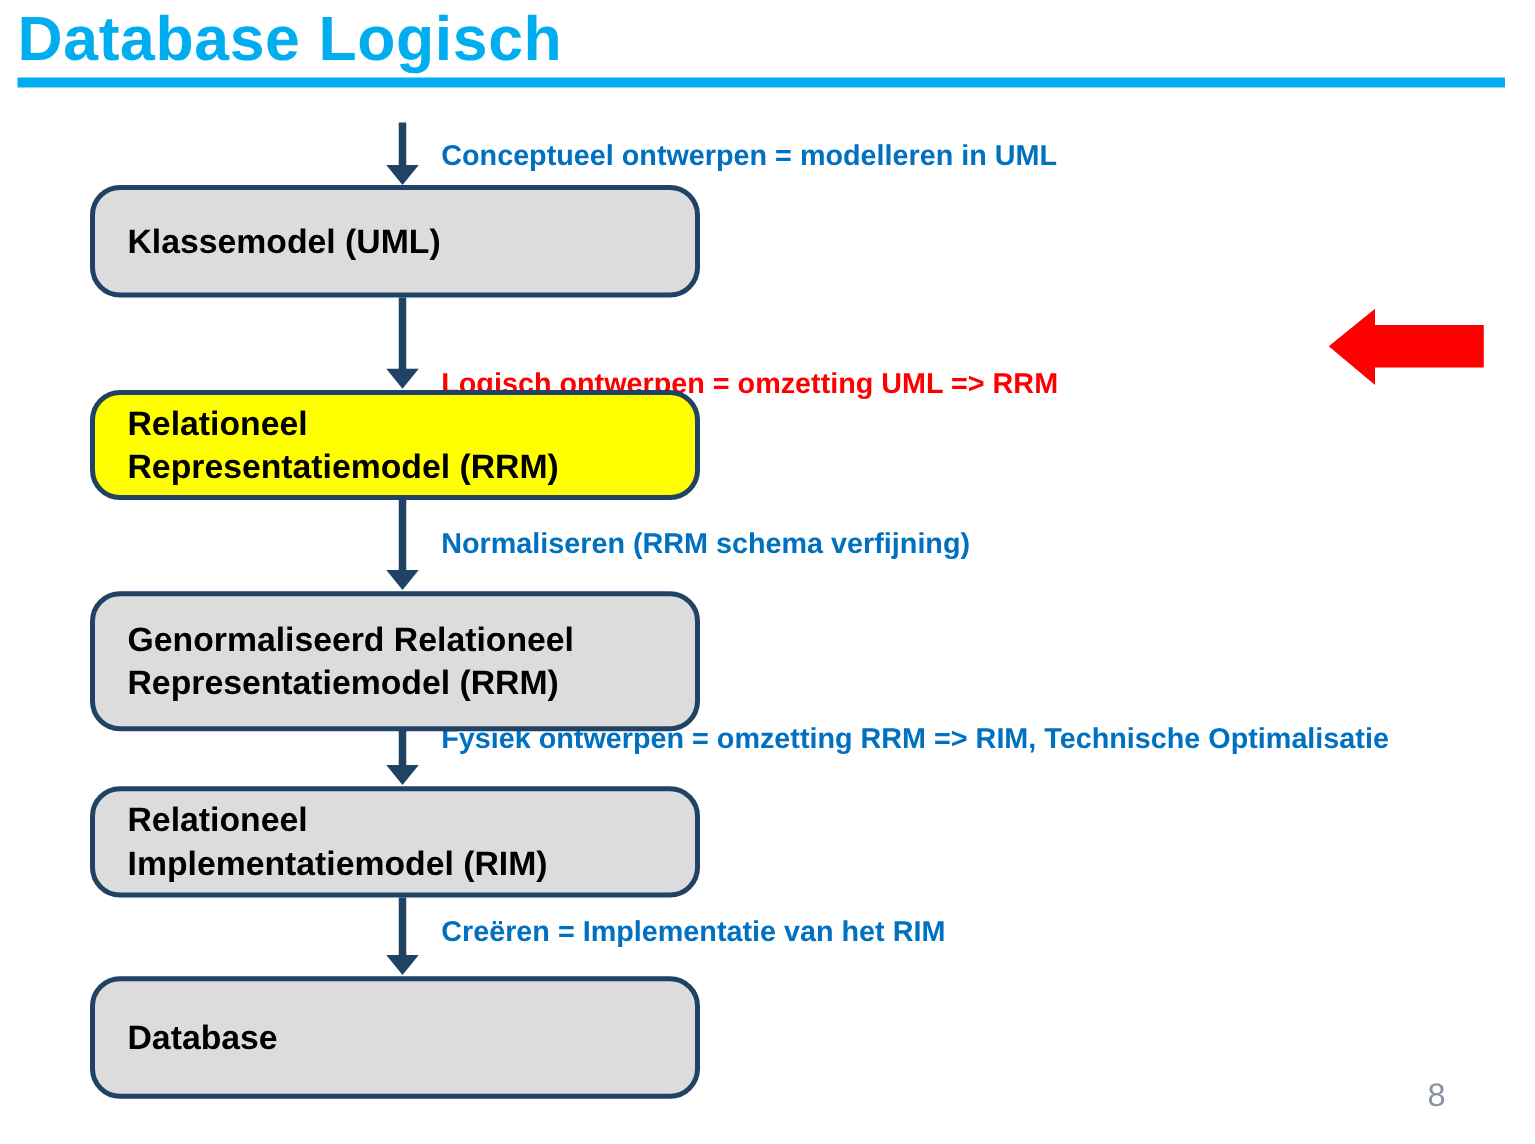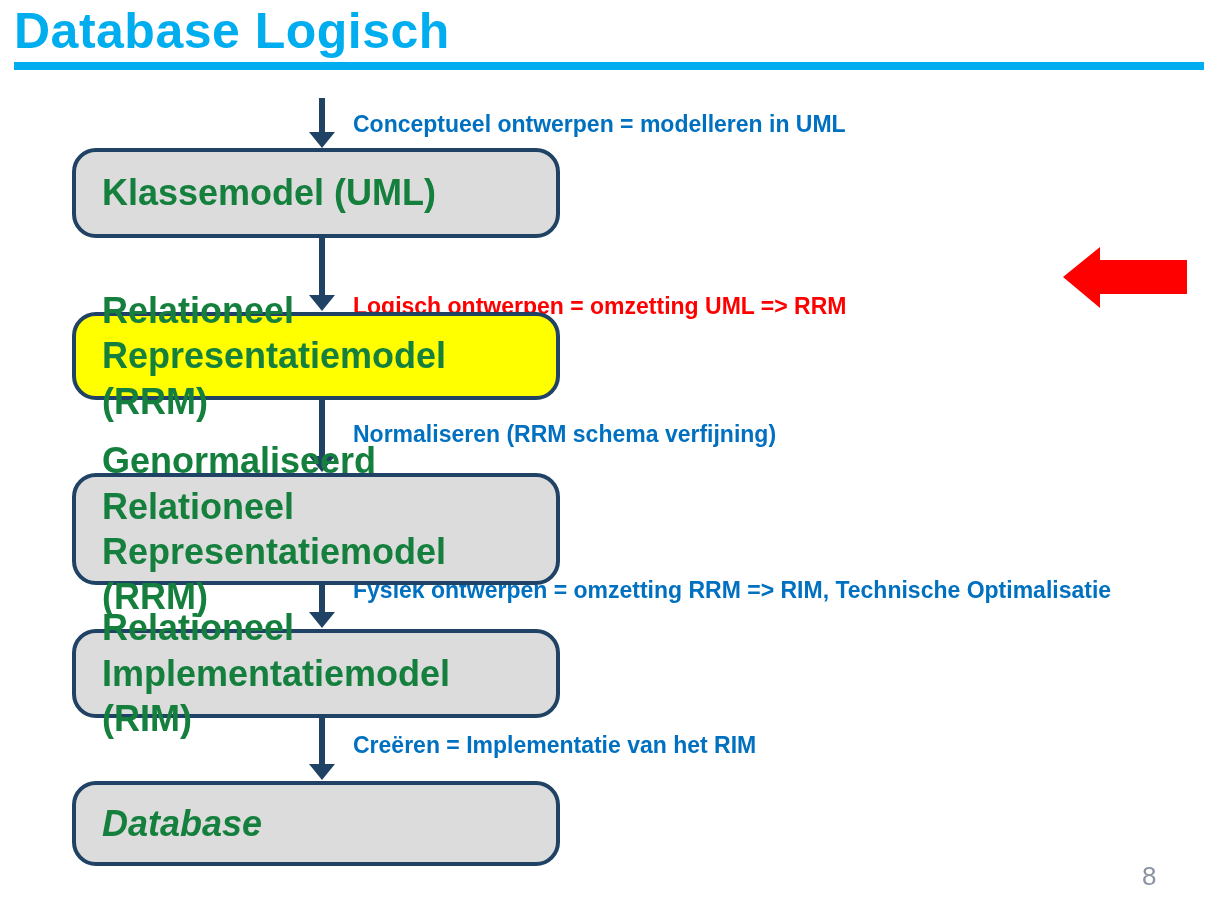--- a/index.html
+++ b/index.html
@@ -80,31 +80,31 @@
     background: #DCDCDC;
     border: 4px solid #1F4265;
     border-radius: 24px;
     display: flex;
     align-items: center;
     padding-left: 26px;
     padding-right: 10px;
   }
   .flow-box.highlight { background: #FFFF00; }
   .flow-box .box-text {
-    color: #15803d;
-    font-size: 36px;
+    color: #000000;
+    font-size: 27px;
     font-weight: bold;
     line-height: 1.26;
     white-space: pre-line;
   }
   .b1 { top: 148px; height: 90px; }
   .b2 { top: 312px; height: 88px; }
   .b3 { top: 473px; height: 112px; }
   .b4 { top: 629px; height: 89px; }
-  .b5 { top: 781px; height: 85px; font-style: italic; }
+  .b5 { top: 781px; height: 98px; }
 
   
   .pointer { position: absolute; left: 1063px; top: 247px; width: 124px; height: 61px; }
   .pointer .p-head {
     position: absolute;
     left: 0; top: 0;
     width: 0; height: 0;
     border-top: 30px solid transparent;
     border-bottom: 31px solid transparent;
     border-right: 37px solid #FF0000;

